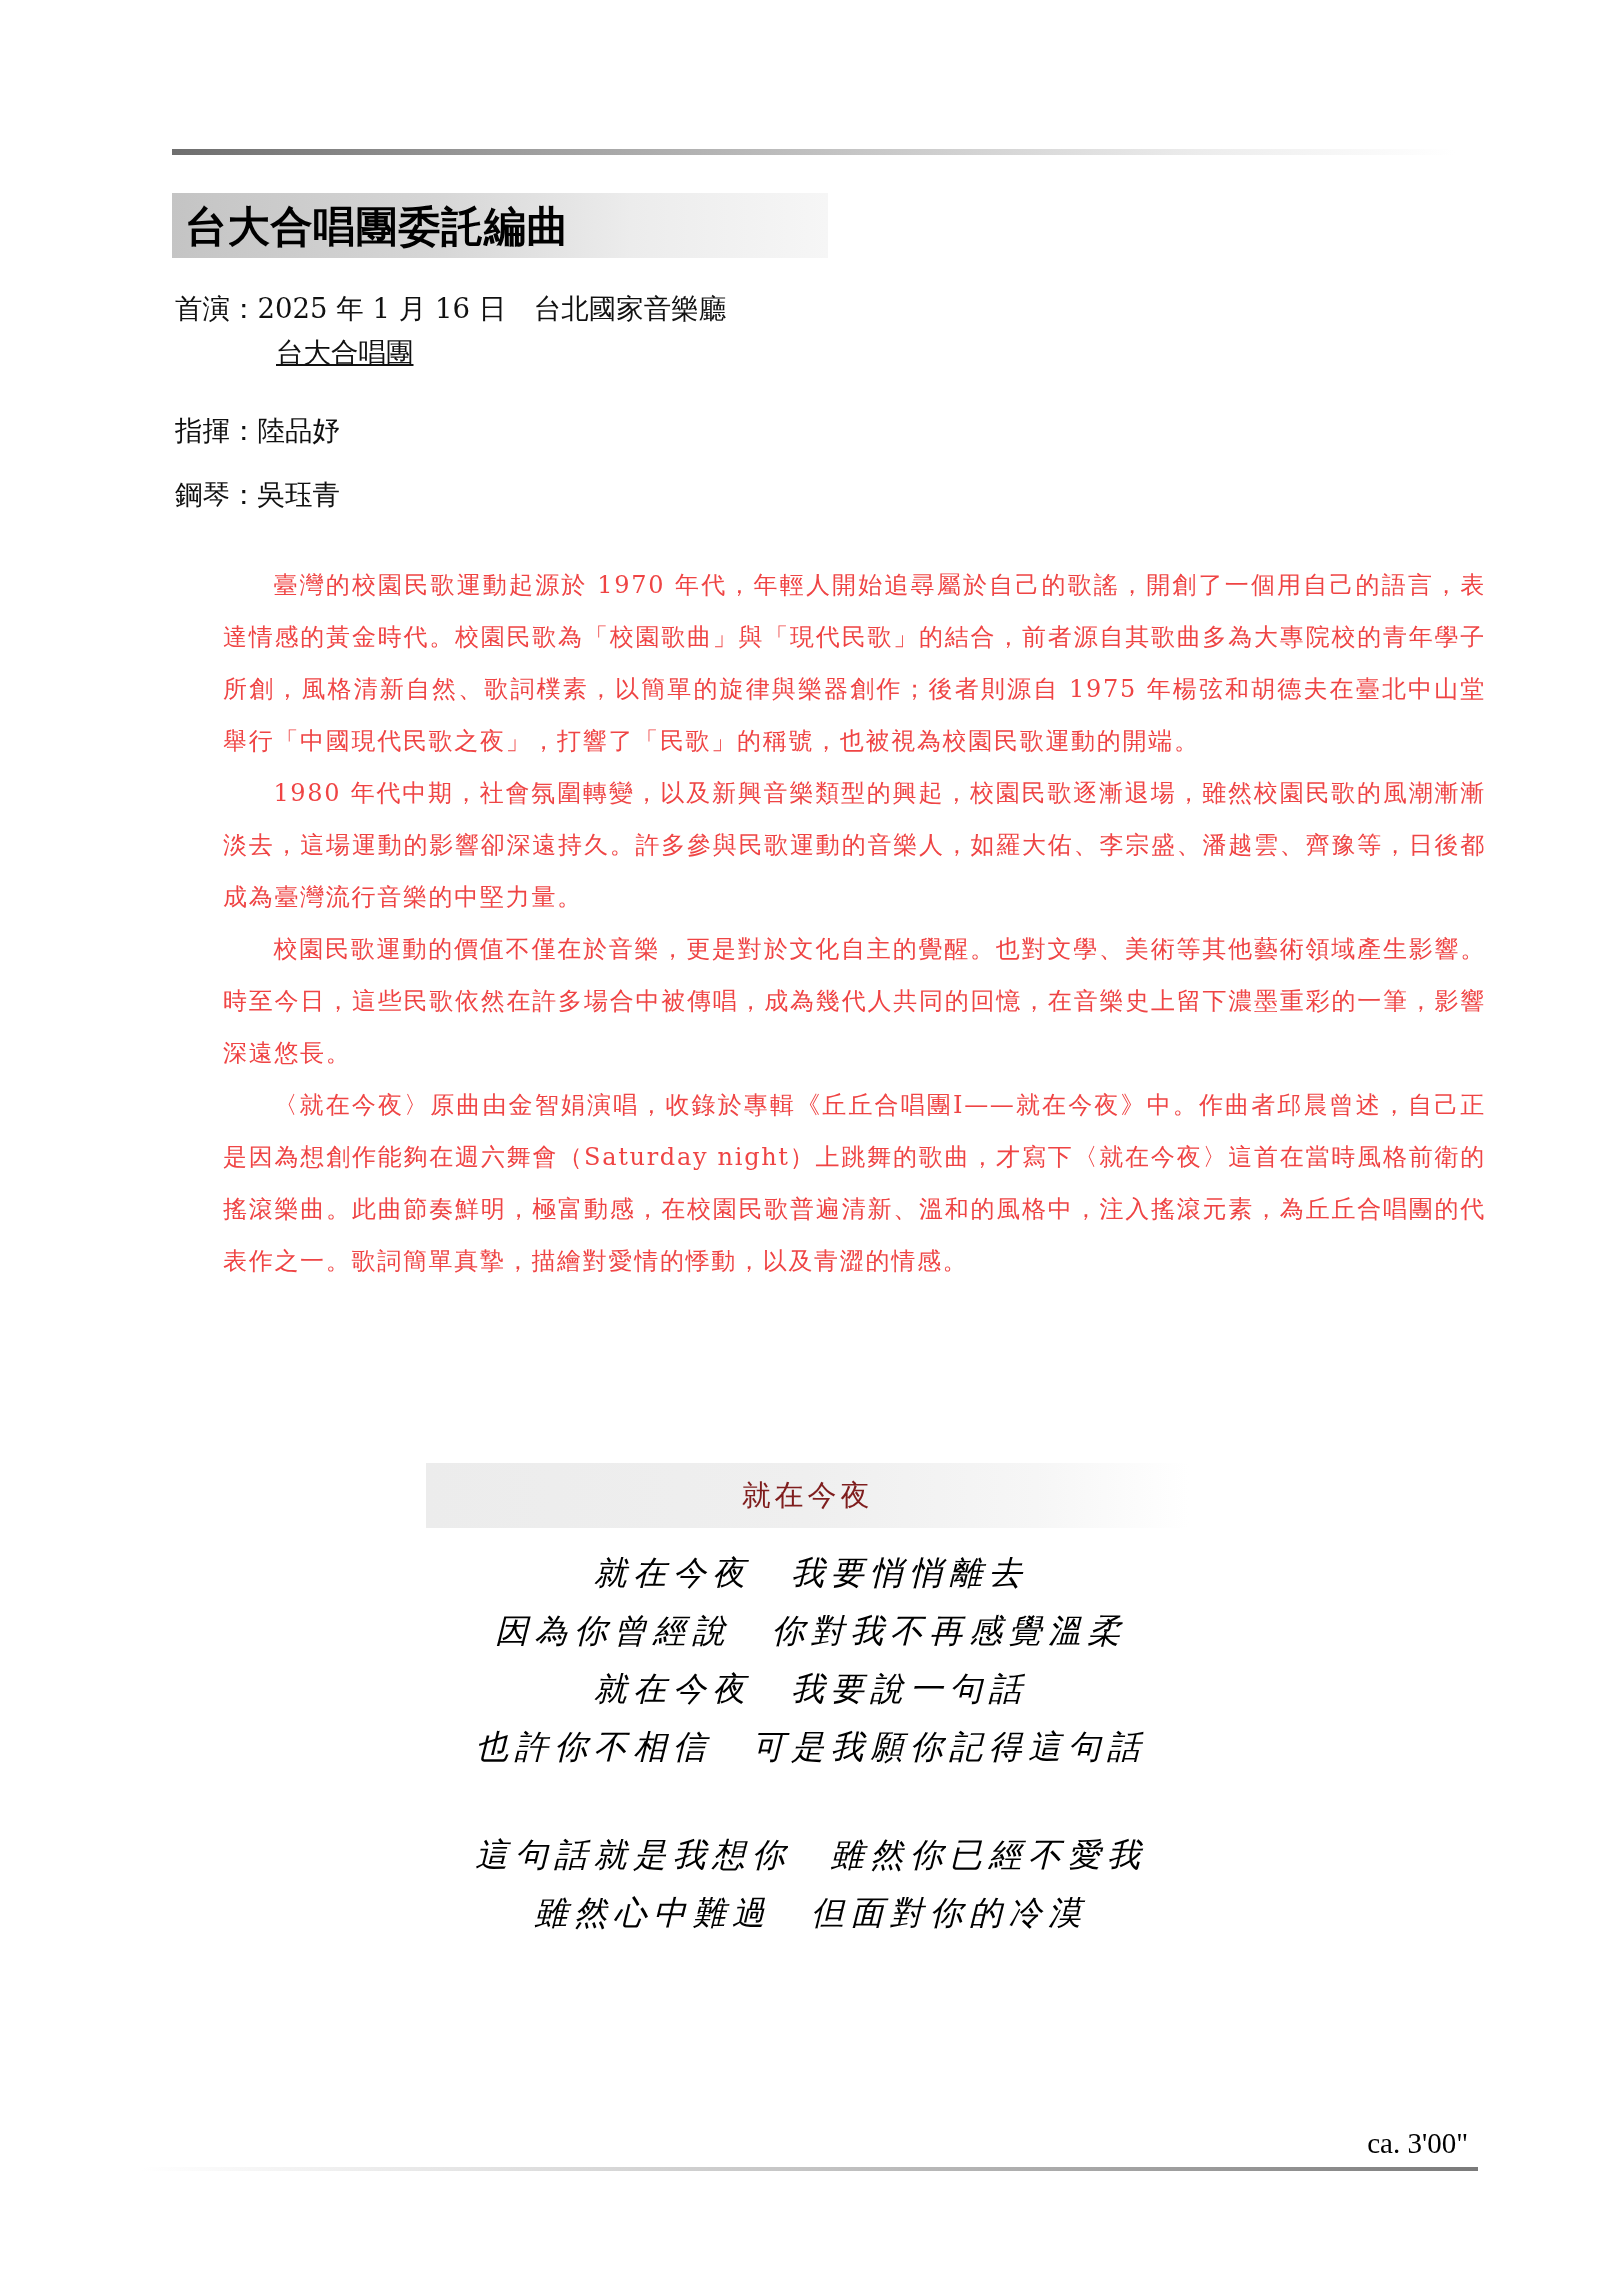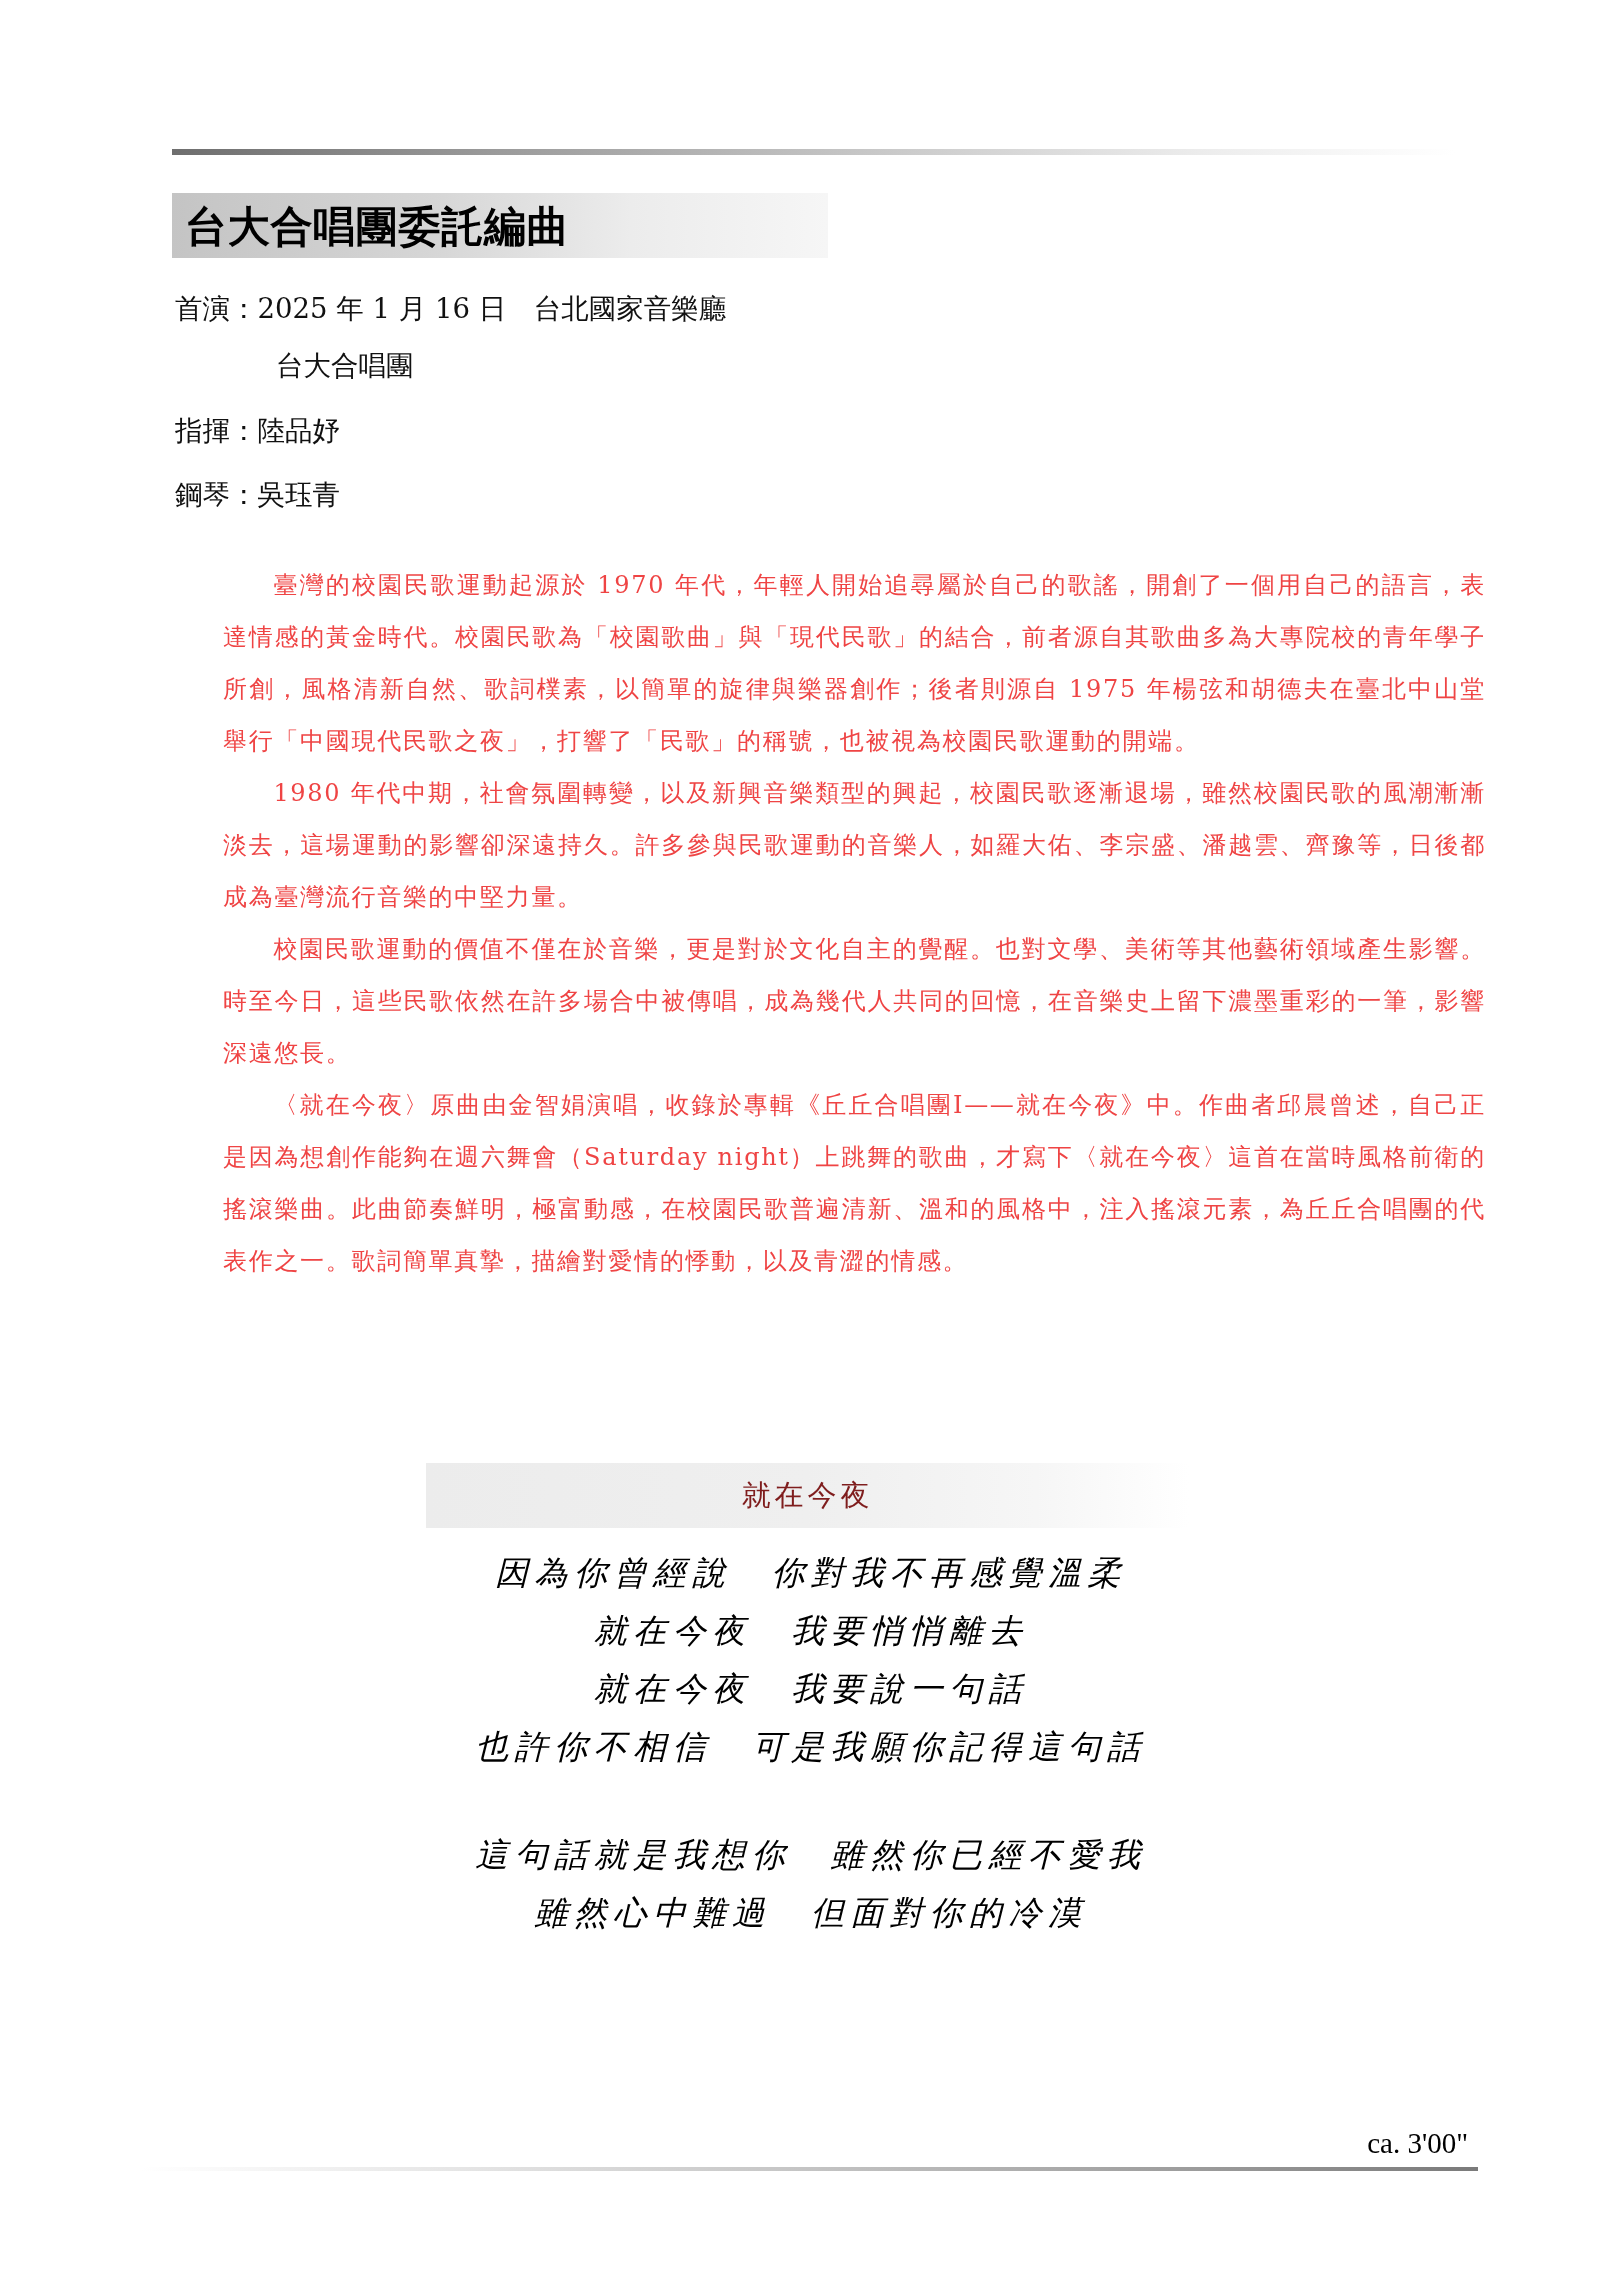--- a/index.html
+++ b/index.html
@@ -18,21 +18,21 @@
     }
     .title-text {
       position: absolute; left: 185px; top: 198px;
       font-family: "DejaVu Serif", serif; font-weight: bold;
       font-size: 42px; line-height: 58px; letter-spacing: 0.7px; color: #000;
     }
     .info { position: absolute; left: 175px; font-size: 27.5px; line-height: 37px; color: #111; }
     .info .lbl { display: inline-block; }
     .info .val { display: inline-block; }
     .info-premiere { top: 290px; }
-    .info-premiere-2 { top: 347px; left: 276px; }
+    .info-premiere-2 { top: 334px; left: 276px; text-decoration: underline; }
     .info-conductor { top: 412px; }
     .info-piano { top: 476px; }
 
     .body-text {
       position: absolute; left: 177px; top: 559px; width: 1263px;
       font-size: 24px; line-height: 52px; text-align: justify; color: #ef4444;
       letter-spacing: 1.7px;
       margin-left: 46px;
     }
     .body-text p { margin: 0; text-indent: 2.1em; }
@@ -86,22 +86,22 @@
   <p>臺灣的校園民歌運動起源於 1970 年代，年輕人開始追尋屬於自己的歌謠，開創了一個用自己的語言，表達情感的黃金時代。校園民歌為「校園歌曲」與「現代民歌」的結合，前者源自其歌曲多為大專院校的青年學子所創，風格清新自然、歌詞樸素，以簡單的旋律與樂器創作；後者則源自 1975 年楊弦和胡德夫在臺北中山堂舉行「中國現代民歌之夜」，打響了「民歌」的稱號，也被視為校園民歌運動的開端。</p>
   <p>1980 年代中期，社會氛圍轉變，以及新興音樂類型的興起，校園民歌逐漸退場，雖然校園民歌的風潮漸漸淡去，這場運動的影響卻深遠持久。許多參與民歌運動的音樂人，如羅大佑、李宗盛、潘越雲、齊豫等，日後都成為臺灣流行音樂的中堅力量。</p>
   <p>校園民歌運動的價值不僅在於音樂，更是對於文化自主的覺醒。也對文學、美術等其他藝術領域產生影響。時至今日，這些民歌依然在許多場合中被傳唱，成為幾代人共同的回憶，在音樂史上留下濃墨重彩的一筆，影響深遠悠長。</p>
   <p>〈就在今夜〉原曲由金智娟演唱，收錄於專輯《丘丘合唱團I——就在今夜》中。作曲者邱晨曾述，自己正是因為想創作能夠在週六舞會（Saturday night）上跳舞的歌曲，才寫下〈就在今夜〉這首在當時風格前衛的搖滾樂曲。此曲節奏鮮明，極富動感，在校園民歌普遍清新、溫和的風格中，注入搖滾元素，為丘丘合唱團的代表作之一。歌詞簡單真摯，描繪對愛情的悸動，以及青澀的情感。</p>
 </div>
 
 <div class="song-band"></div>
 <div class="song-title">就在今夜</div>
 
 <div class="lyrics stanza-1">
+  <div class="line">就在今夜　我要悄悄離去</div>
   <div class="line">因為你曾經說　你對我不再感覺溫柔</div>
-  <div class="line">就在今夜　我要悄悄離去</div>
   <div class="line">就在今夜　我要說一句話</div>
   <div class="line">也許你不相信　可是我願你記得這句話</div>
 </div>
 
 <div class="lyrics stanza-2">
   <div class="line">這句話就是我想你　雖然你已經不愛我</div>
   <div class="line">雖然心中難過　但面對你的冷漠</div>
 </div>
 
 <div class="duration">ca. 3'00"</div>

